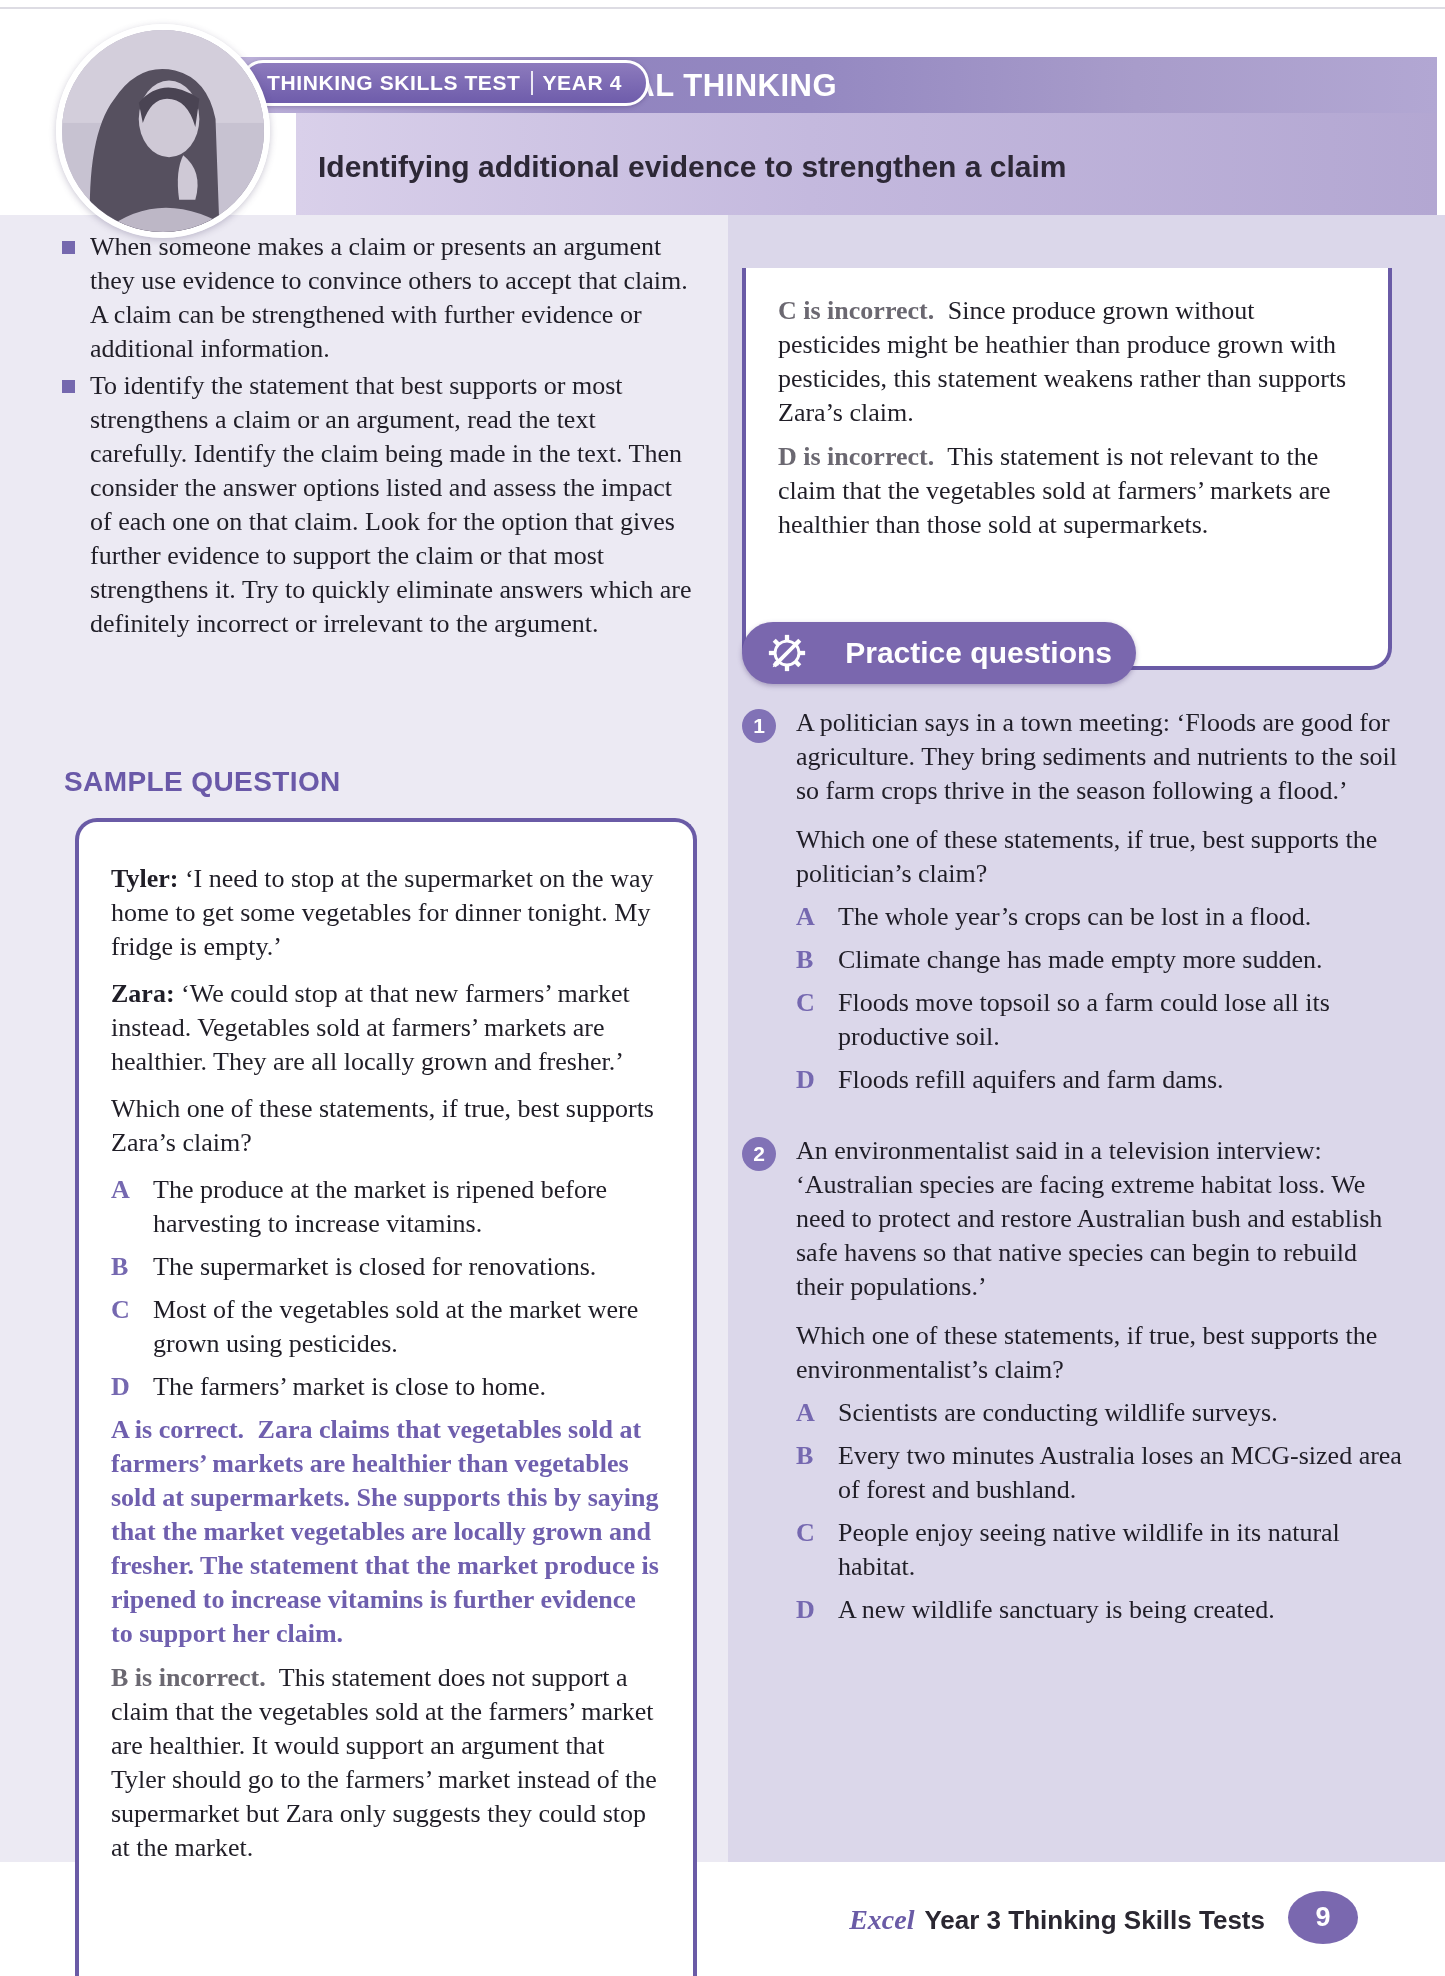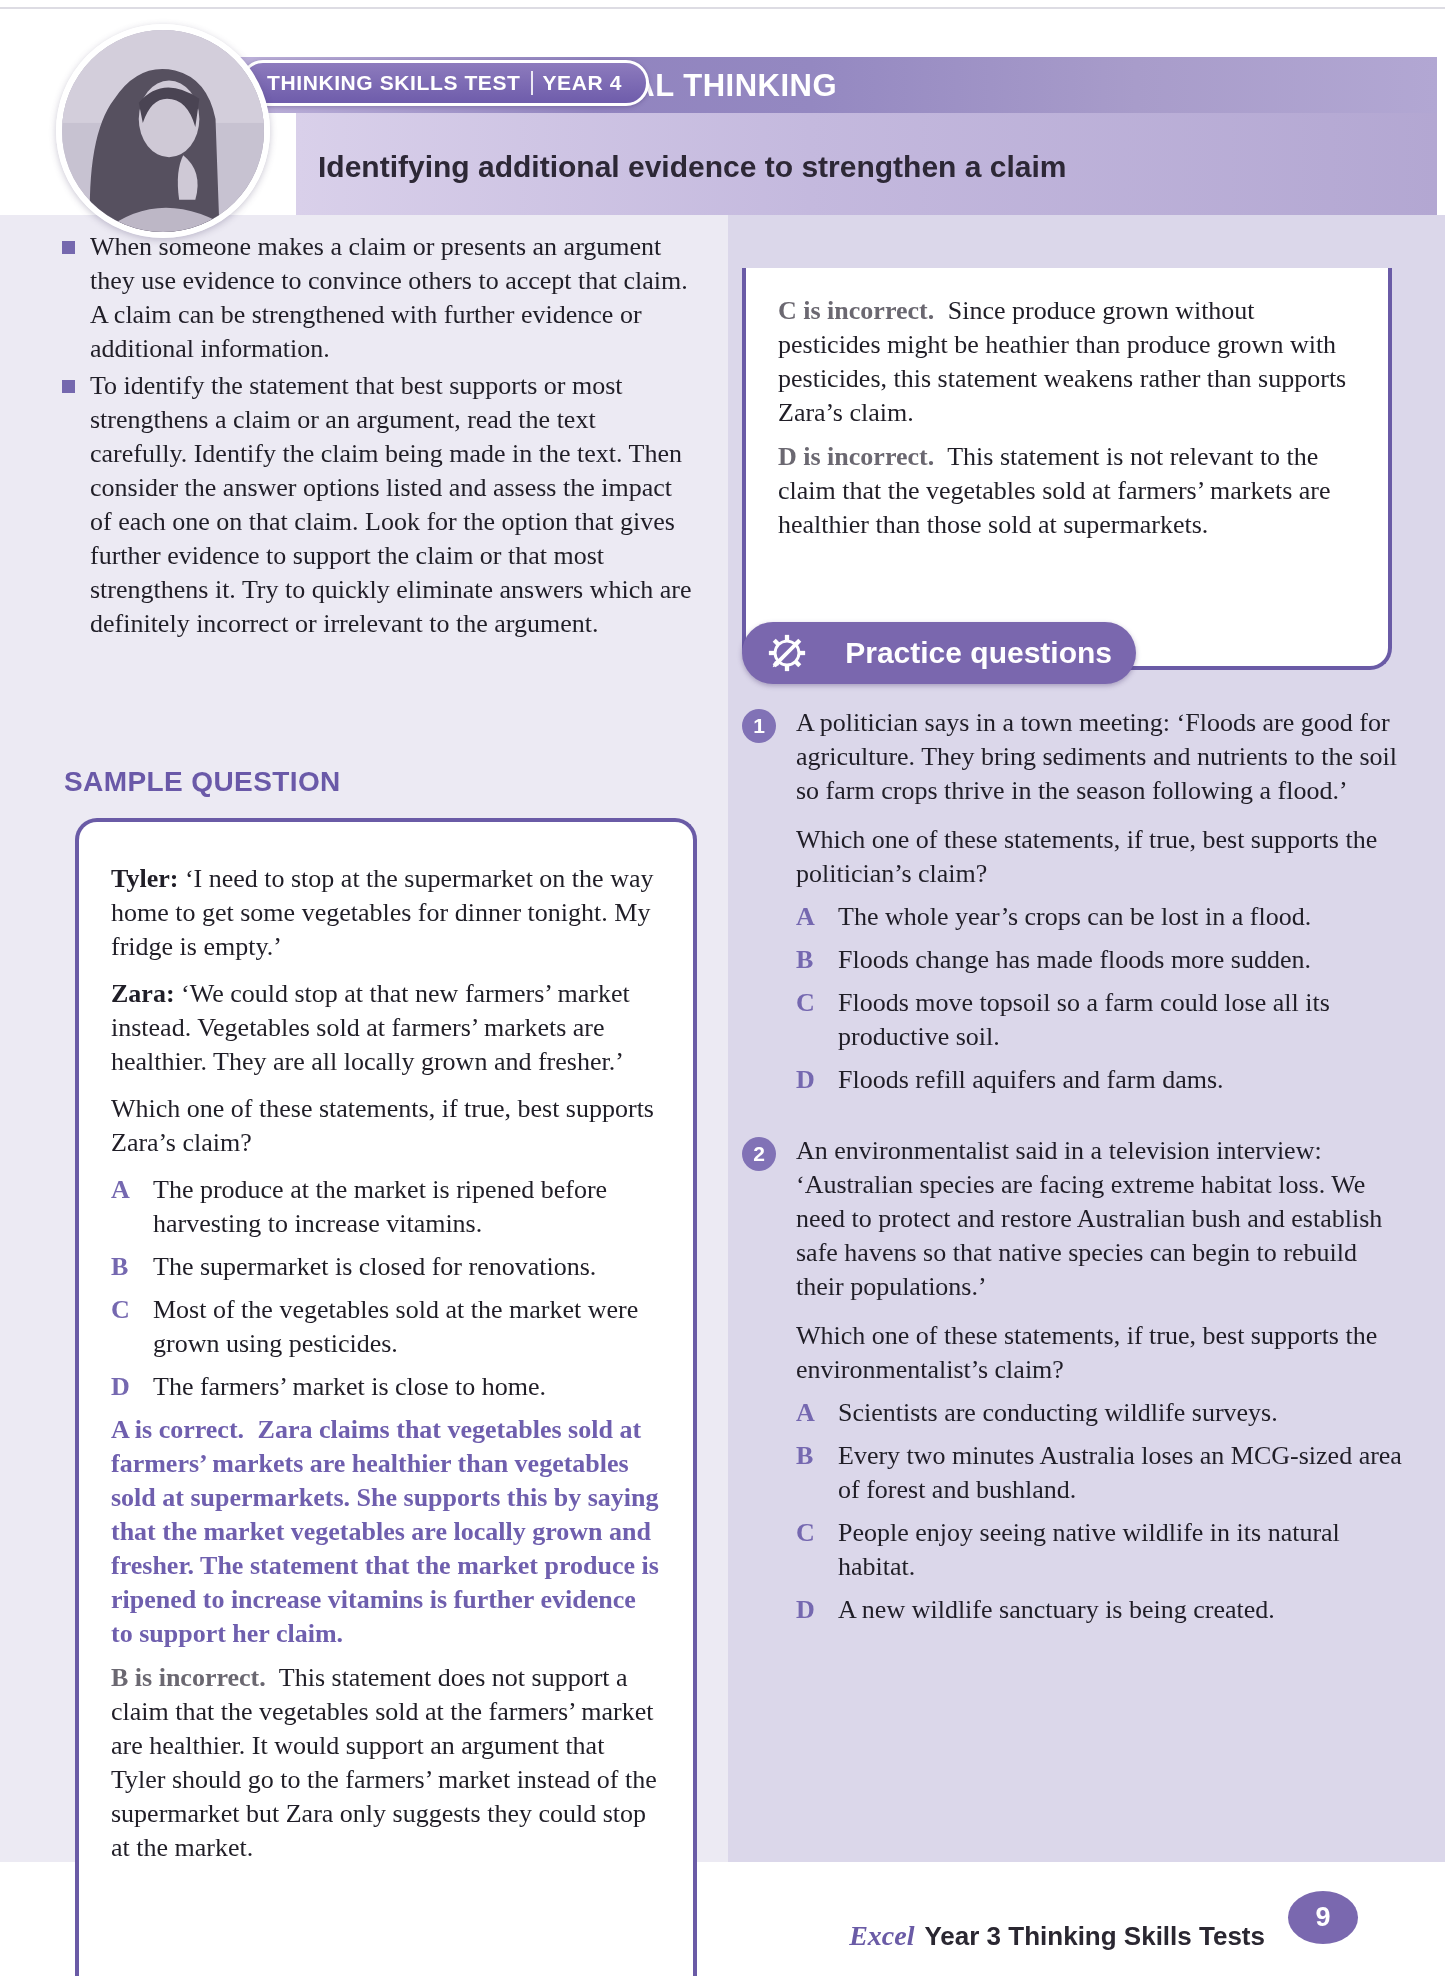--- a/index.html
+++ b/index.html
@@ -112,21 +112,21 @@
     position:absolute; left:75px; top:1895px; width:484px; height:50px;
     background:#c8bde1; border-radius:26px;
     display:flex; align-items:center; justify-content:center; gap:12px;
   }
   .hand { color:#6a5ba6; font-family:"DejaVu Sans",sans-serif; font-size:27px; line-height:1; }
   .footer-pill .ftxt {
     font-family:"Liberation Sans",sans-serif; font-weight:bold; font-size:24px; color:#2a2731;
   }
   .footer-right {
     position:absolute; right:180px; top:1904px;
-    display:flex; align-items:baseline; gap:10px; white-space:nowrap;margin-top:16px;
+    display:flex; align-items:baseline; gap:10px; white-space:nowrap;
   }
   .brand { font-family:"Liberation Serif",serif; font-weight:bold; font-style:italic; font-size:28px; color:#6a5ba6; }
   .series { font-family:"Liberation Sans",sans-serif; font-weight:bold; font-size:26px; color:#2a2731; }
   .page-badge {
     position:absolute; left:1288px; top:1891px; width:70px; height:53px;
     background:#7a68af; border-radius:50%;
     display:flex; align-items:center; justify-content:center;
     color:#ffffff; font-family:"Liberation Sans",sans-serif; font-weight:bold; font-size:27px;
   }
 </style>
@@ -252,21 +252,21 @@
       <div class="qbody">
         <p class="stem">A politician says in a town meeting: ‘Floods are good for agriculture. They bring sediments and nutrients to the soil so farm crops thrive in the season following a flood.’</p>
         <p class="prompt">Which one of these statements, if true, best supports the politician’s claim?</p>
         <div>
           <div class="opt">
             <span class="opt-letter">A</span>
             <span class="opt-text">The whole year’s crops can be lost in a flood.</span>
           </div>
           <div class="opt">
             <span class="opt-letter">B</span>
-            <span class="opt-text">Floods change has made floods more sudden.</span>
+            <span class="opt-text">Climate change has made empty more sudden.</span>
           </div>
           <div class="opt">
             <span class="opt-letter">C</span>
             <span class="opt-text">Floods move topsoil so a farm could lose all its productive soil.</span>
           </div>
           <div class="opt">
             <span class="opt-letter">D</span>
             <span class="opt-text">Floods refill aquifers and farm dams.</span>
           </div>
         </div>

